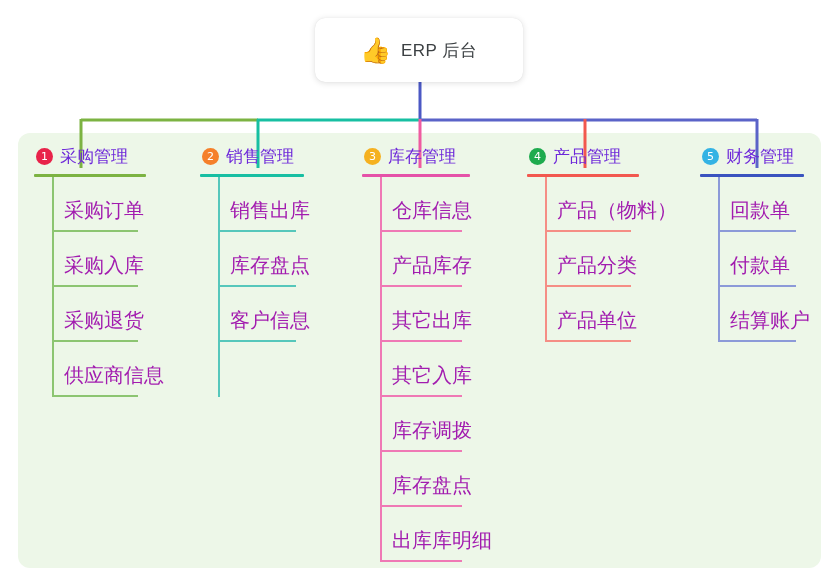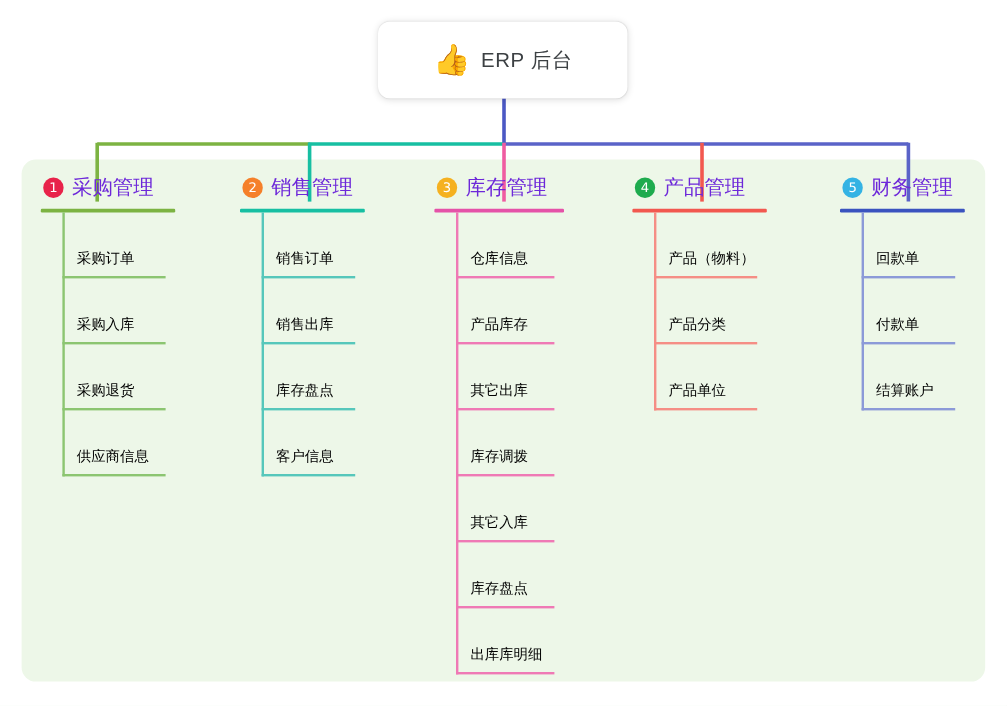--- a/index.html
+++ b/index.html
@@ -106,22 +106,22 @@
   }
   .leaf {
     position: relative;
     height: 55px;
     box-sizing: border-box;
   }
   .leaf-label {
     position: absolute;
     left: 30px;
     bottom: 8px;
-    font-size: 12px;
-    color: #000000;
+    font-size: 20px;
+    color: #a21caf;
     white-space: nowrap;
   }
   .leaf-rule {
     position: absolute;
     left: 18px;
     bottom: 0;
     height: 2px;
   }
   .leaf-spine {
     position: absolute;
@@ -186,24 +186,20 @@
     </div>
     <div class="column" style="left: 200px; width: 140px;">
       <div class="col-header">
         <span class="badge" style="background: rgb(245, 128, 42);">2</span>
         <span class="col-title">销售管理</span>
       </div>
       <div class="col-rule" style="background: rgb(23, 191, 162); width: 104px;"></div>
       <div class="leaf-list">
         <div class="leaf-spine" style="background: rgb(86, 199, 187); height: 220px;"></div>
         <div class="leaf">
-          <span class="leaf-label">销售订单</span>
-          <div class="leaf-rule" style="background: rgb(86, 199, 187); width: 78px;"></div>
-        </div>
-        <div class="leaf">
           <span class="leaf-label">销售出库</span>
           <div class="leaf-rule" style="background: rgb(86, 199, 187); width: 78px;"></div>
         </div>
         <div class="leaf">
           <span class="leaf-label">库存盘点</span>
           <div class="leaf-rule" style="background: rgb(86, 199, 187); width: 78px;"></div>
         </div>
         <div class="leaf">
           <span class="leaf-label">客户信息</span>
           <div class="leaf-rule" style="background: rgb(86, 199, 187); width: 78px;"></div>
@@ -224,25 +220,25 @@
         </div>
         <div class="leaf">
           <span class="leaf-label">产品库存</span>
           <div class="leaf-rule" style="background: rgb(239, 121, 181); width: 82px;"></div>
         </div>
         <div class="leaf">
           <span class="leaf-label">其它出库</span>
           <div class="leaf-rule" style="background: rgb(239, 121, 181); width: 82px;"></div>
         </div>
         <div class="leaf">
+          <span class="leaf-label">其它入库</span>
+          <div class="leaf-rule" style="background: rgb(239, 121, 181); width: 82px;"></div>
+        </div>
+        <div class="leaf">
           <span class="leaf-label">库存调拨</span>
-          <div class="leaf-rule" style="background: rgb(239, 121, 181); width: 82px;"></div>
-        </div>
-        <div class="leaf">
-          <span class="leaf-label">其它入库</span>
           <div class="leaf-rule" style="background: rgb(239, 121, 181); width: 82px;"></div>
         </div>
         <div class="leaf">
           <span class="leaf-label">库存盘点</span>
           <div class="leaf-rule" style="background: rgb(239, 121, 181); width: 82px;"></div>
         </div>
         <div class="leaf">
           <span class="leaf-label">出库库明细</span>
           <div class="leaf-rule" style="background: rgb(239, 121, 181); width: 82px;"></div>
         </div>

